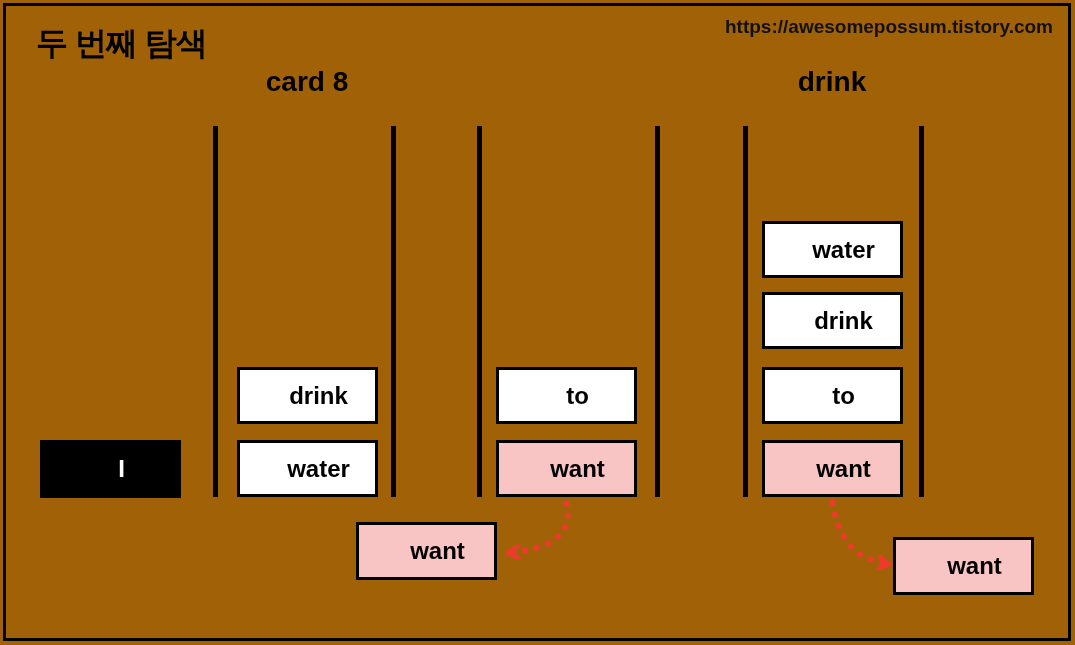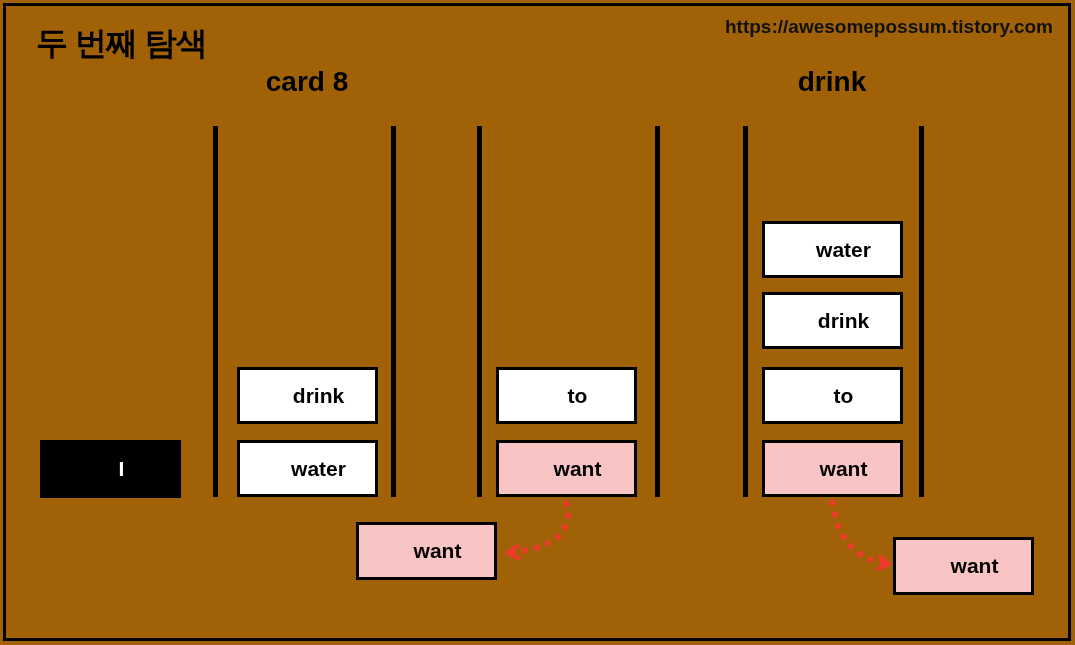--- a/index.html
+++ b/index.html
@@ -20,21 +20,21 @@
   }
   .col-label {
     position:absolute; top:66px; width:200px;
     text-align:center; font-size:28px; font-weight:700;
   }
   .wall { position:absolute; top:126px; width:5px; height:371px; background:#000; }
   .wbox {
     position:absolute; width:141px; height:57px; box-sizing:border-box;
     border:3px solid #000; background:#fff;
     display:flex; align-items:center; justify-content:center;
-    font-size:21px; font-weight:700;padding-left:22px;
+    font-size:24px; font-weight:700;padding-left:22px;
   }
   .pink { background:#f9c5c4; }
   .cursor { background:#000; color:#fff; height:58px; font-weight:700; }
   .arrows { position:absolute; left:0; top:0; pointer-events:none; }
 </style>
 </head>
 <body>
 
 <div class="canvas">
 

